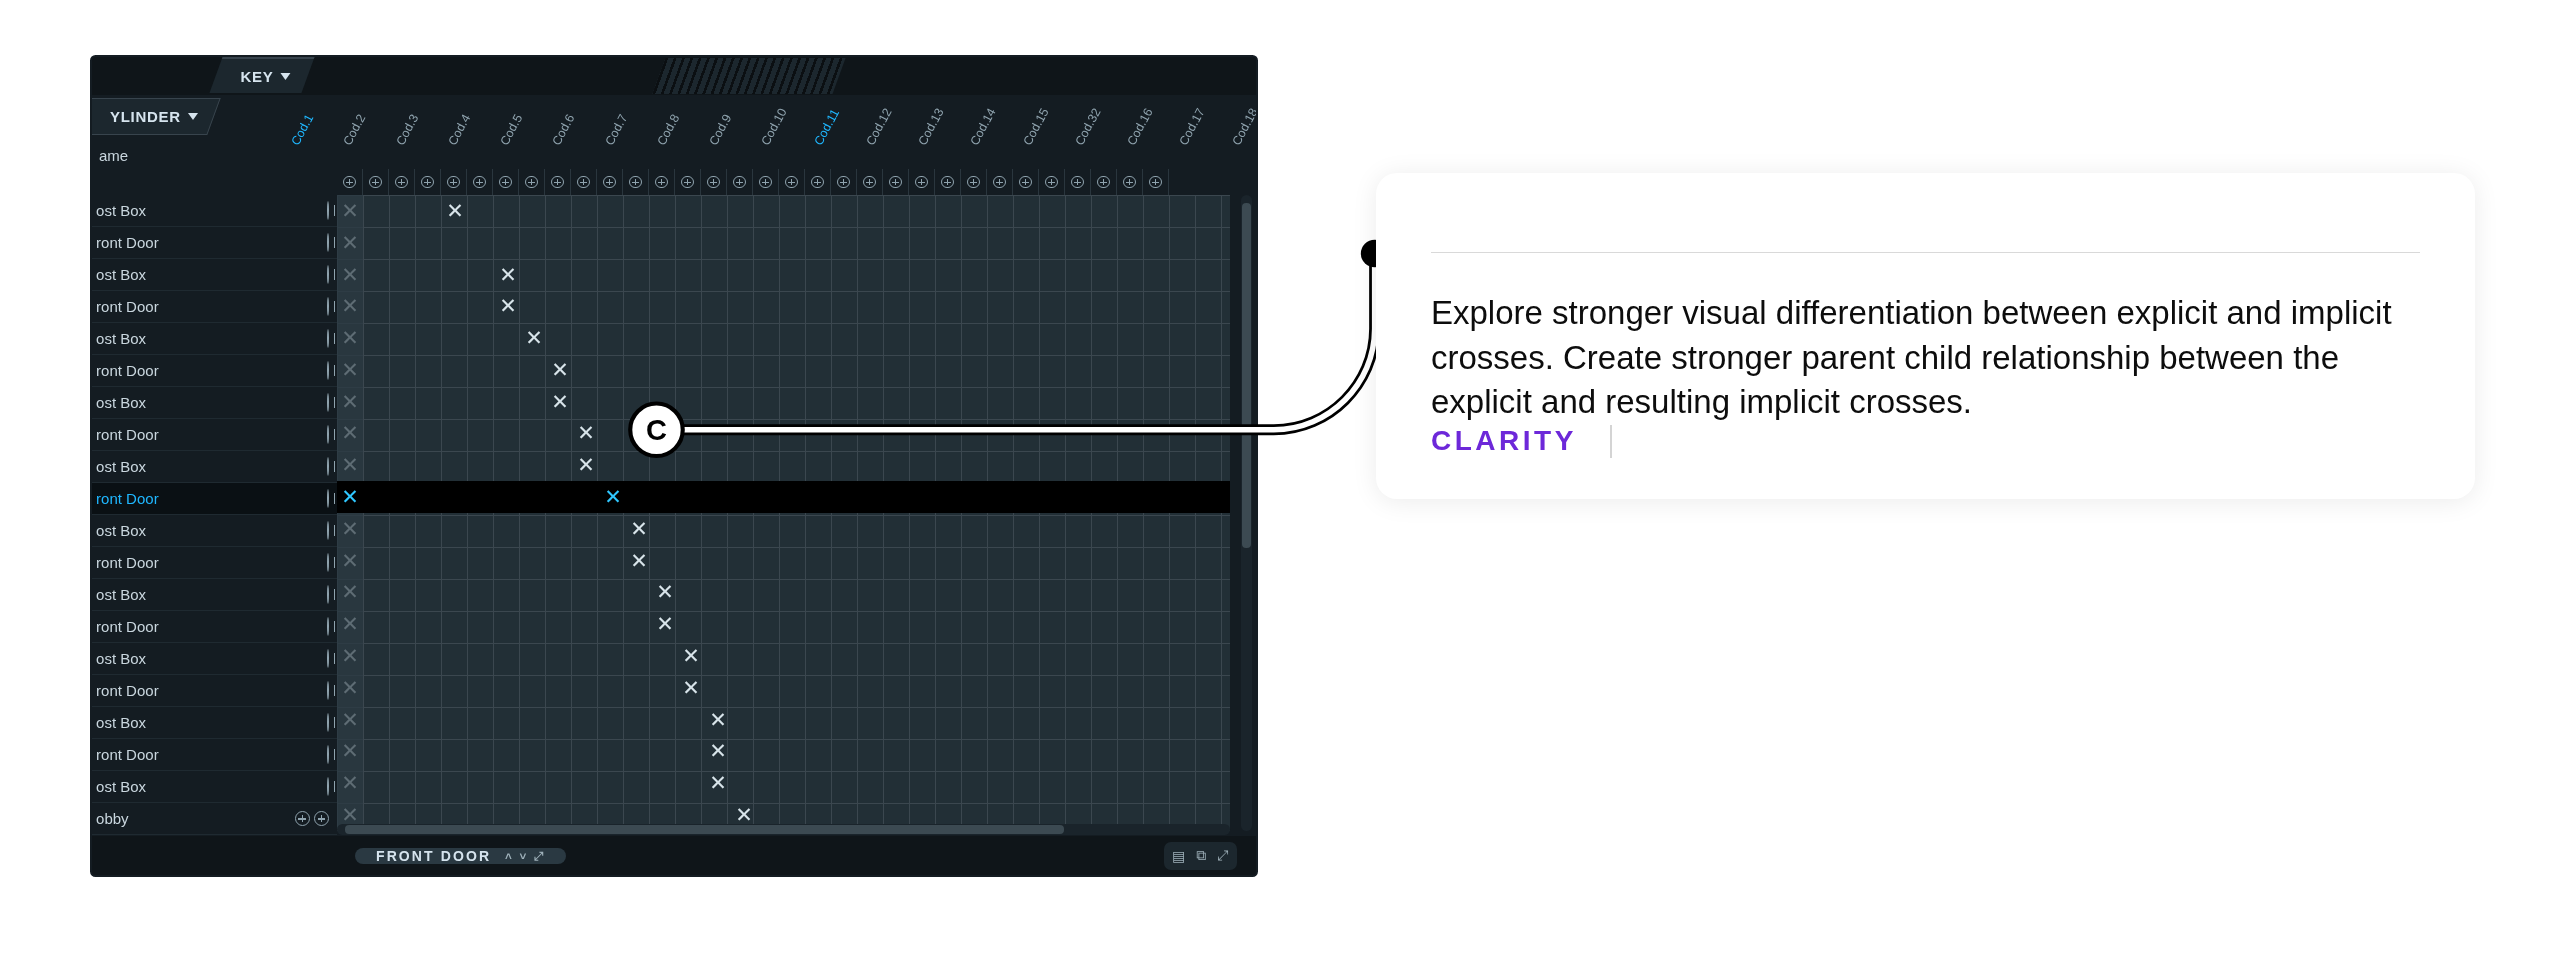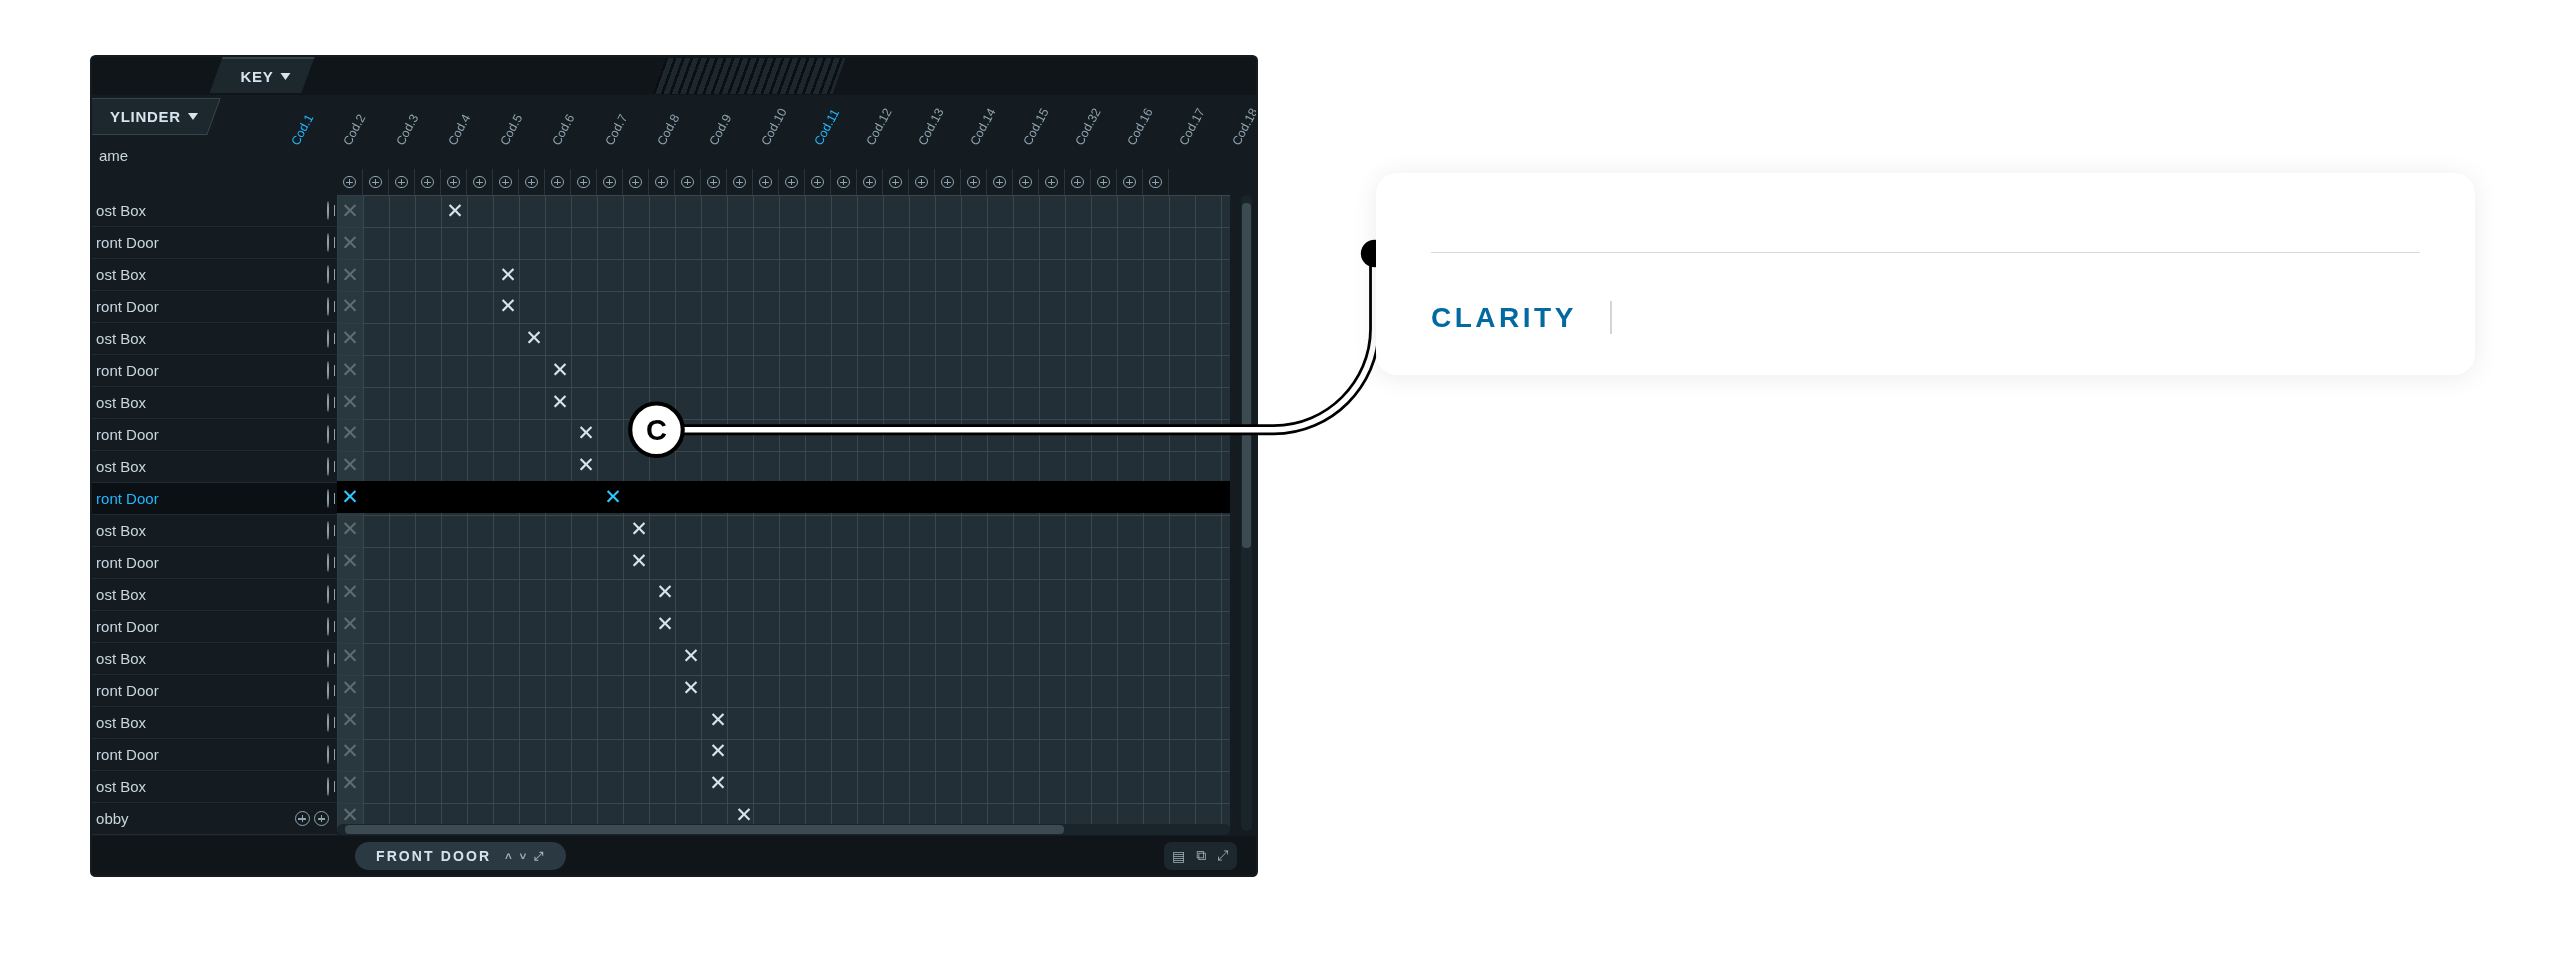--- a/index.html
+++ b/index.html
@@ -212,21 +212,21 @@
   }
 
   .app-footer {
     position:absolute;
     left:0; right:0; bottom:0; height:39px;
     background:#0f1519;
     display:flex; align-items:center;
   }
   .front-door-pill {
     margin-left:263px;
-    height:28px;
+    height:16px;
     padding:0 21px;
     background:#2a3942;
     border-radius:14px;
     display:flex; align-items:center;
     color:#d6e4ee;
     font-size:14px;
     letter-spacing:2.1px;
     font-weight:600;
     gap:14px;
   }
@@ -283,23 +283,22 @@
   .card hr {
     border:none; border-top:1.4px solid #d9d9d9;
     margin:31px 0 38px 0;
   }
   .card-body {
     font-size:33px;
     line-height:1.35;
     font-weight:500;
   }
   .card-tags {
-    margin-top:48px;
     display:flex; align-items:center;
-    color:#0369a1;
+    color:#6d28d9;
     font-size:28px;
     letter-spacing:3.5px;
     font-weight:700;
   }
   .card-tags .sep {
     width:2.1px; height:33px;
     background:#d4d4d4;
     margin:0 33px;
   }
 </style>
@@ -619,20 +618,21 @@
     <path d="M 47 302 L 940 302 C 1020 302 1086 236 1086 156 L 1086 47" fill="none" stroke="#fff" stroke-width="8" stroke-linejoin="round"></path>
 
     <circle cx="47" cy="302" r="38" fill="#fff" stroke="#000" stroke-width="6"></circle>
     <text x="47" y="317" text-anchor="middle" font-family="Arial" font-size="42" font-weight="700">C</text>
 
     <circle cx="1086" cy="47" r="20" fill="#000"></circle>
   </svg>
 
   <div class="card">
     <hr>
+    <div class="card-body">Explore stronger visual differentiation between explicit and implicit crosses. Create stronger parent child relationship between the explicit and resulting implicit crosses.</div>
     <div class="card-tags">
       <span>CLARITY</span>
       <span class="sep"></span>
     </div>
   </div>
 
 </div>
 
 
 </body></html>

